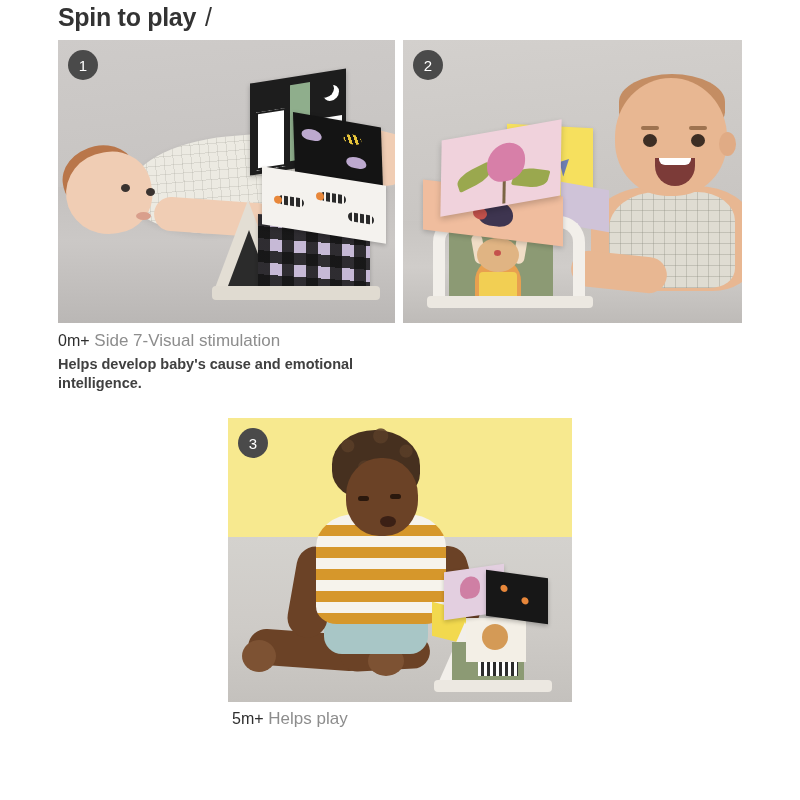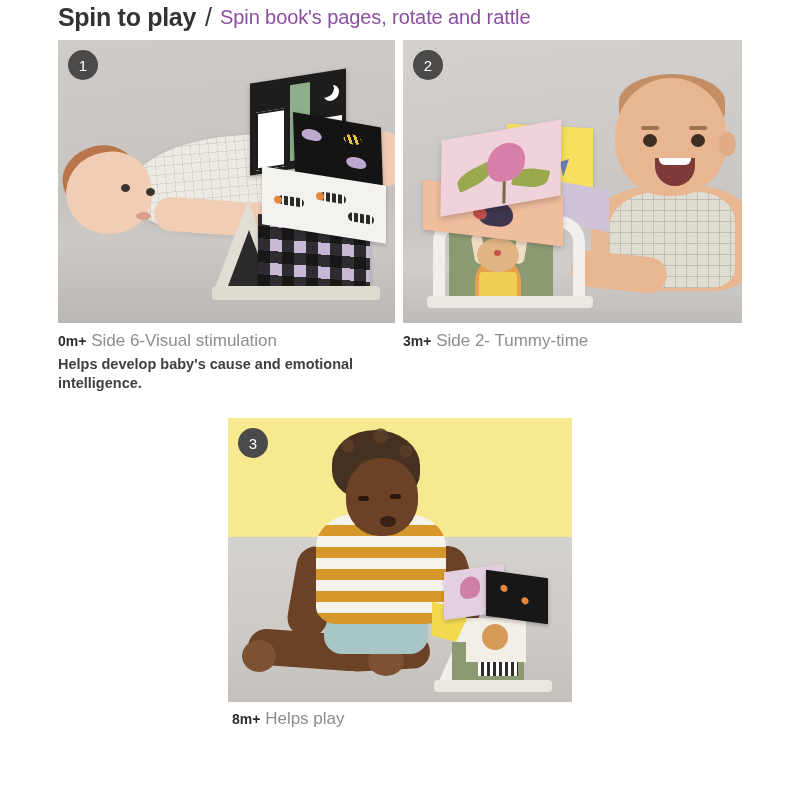--- a/index.html
+++ b/index.html
@@ -74,23 +74,23 @@
   }
 
   
   .caption { position: absolute; }
   .cap-line1 {
     font-size: 17px;
     line-height: 22px;
     white-space: nowrap;
   }
   .cap-age {
-    font-weight: 700;
+    font-weight: 400;
     color: #2e2e2e;
-    font-size: 14px;
+    font-size: 16px;
   }
   .cap-side {
     font-weight: 400;
     color: #8d8d8d;
     font-size: 17px;
   }
   .cap-desc {
     font-size: 14.5px;
     font-weight: 700;
     color: #404040;
@@ -502,21 +502,20 @@
   #cap1 { left: 58px; top: 330px; width: 340px; }
   #cap2 { left: 403px; top: 330px; width: 340px; }
   #cap3 { left: 232px; top: 708px; width: 340px; }
 </style>
 </head>
 <body>
 
 <div class="header">
   <span class="header-title">Spin to play</span>
   <span class="header-sep">/</span>
-  <span class="header-sub">Spin book's pages, rotate and rattle</span>
 </div>
 
 <div class="card">
   <div class="photo" id="photo1">
     <div class="p1-bg"></div>
     <div class="p1-floor"></div>
     <div class="p1-body"></div>
     <div class="p1-arm2"></div>
     <div class="p1-leg"></div>
     <div class="p1-hair"></div>
@@ -548,21 +547,21 @@
         <div class="p1-o2"></div>
       </div>
     </div>
 
     <div class="badge">1</div>
   </div>
 
   <div class="caption" id="cap1">
     <div class="cap-line1">
       <span class="cap-age">0m+</span>
-      <span class="cap-side">Side 6-Visual stimulation</span>
+      <span class="cap-side">Side 7-Visual stimulation</span>
     </div>
     <div class="cap-desc">Helps develop baby's cause and emotional intelligence.</div>
   </div>
 </div>
 
 <div class="card">
   <div class="photo" id="photo2">
     <div class="p2-bg"></div>
     <div class="p2-floor"></div>
 
@@ -600,24 +599,20 @@
         <div class="p2-leaf2"></div>
         <div class="p2-stem"></div>
         <div class="p2-tulip"></div>
       </div>
     </div>
 
     <div class="badge">2</div>
   </div>
 
   <div class="caption" id="cap2">
-    <div class="cap-line1">
-      <span class="cap-age">3m+</span>
-      <span class="cap-side">Side 2- Tummy-time</span>
-    </div>
   </div>
 </div>
 
 <div class="card">
   <div class="photo" id="photo3">
     <div class="p3-bg-yellow"></div>
     <div class="p3-bg-floor"></div>
 
     <div class="p3-leg-l"></div>
     <div class="p3-leg-r"></div>
@@ -645,17 +640,17 @@
       <div class="p3-base"></div>
       <div class="p3-pg-pink"></div>
       <div class="p3-pg-black"></div>
     </div>
 
     <div class="badge">3</div>
   </div>
 
   <div class="caption" id="cap3">
     <div class="cap-line1">
-      <span class="cap-age">8m+</span>
+      <span class="cap-age">5m+</span>
       <span class="cap-side">Helps play</span>
     </div>
   </div>
 </div>
 
 </body></html>

